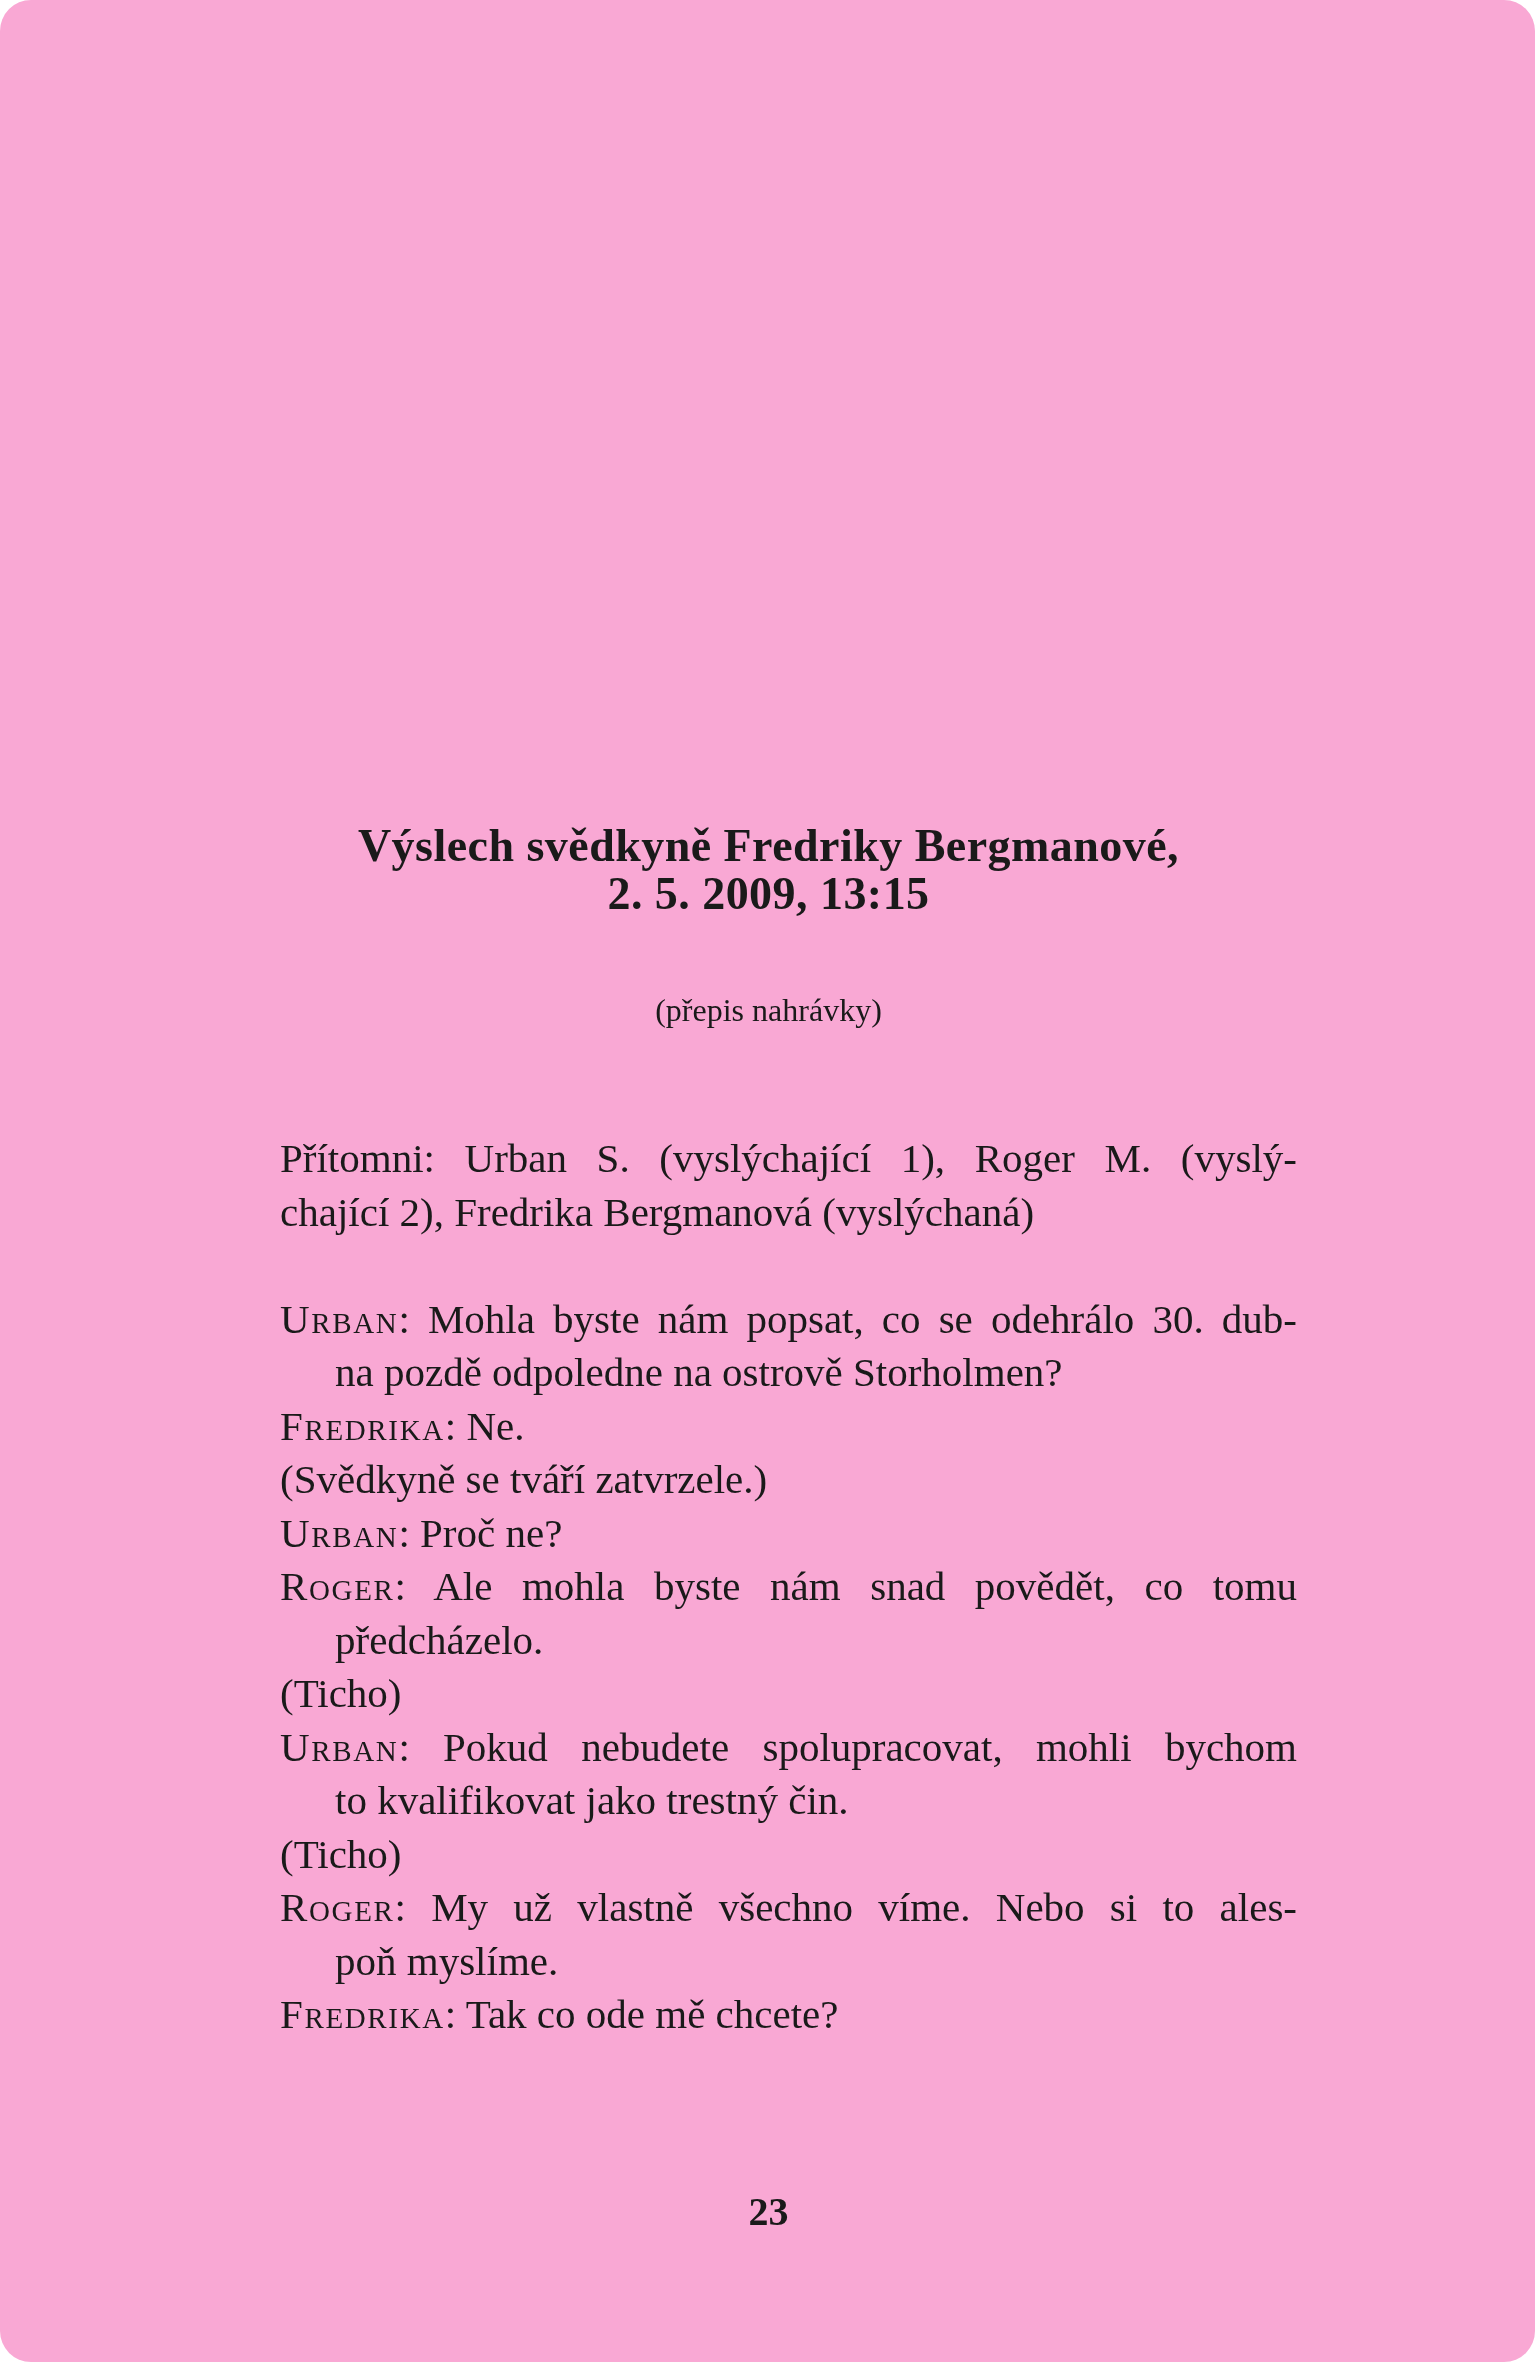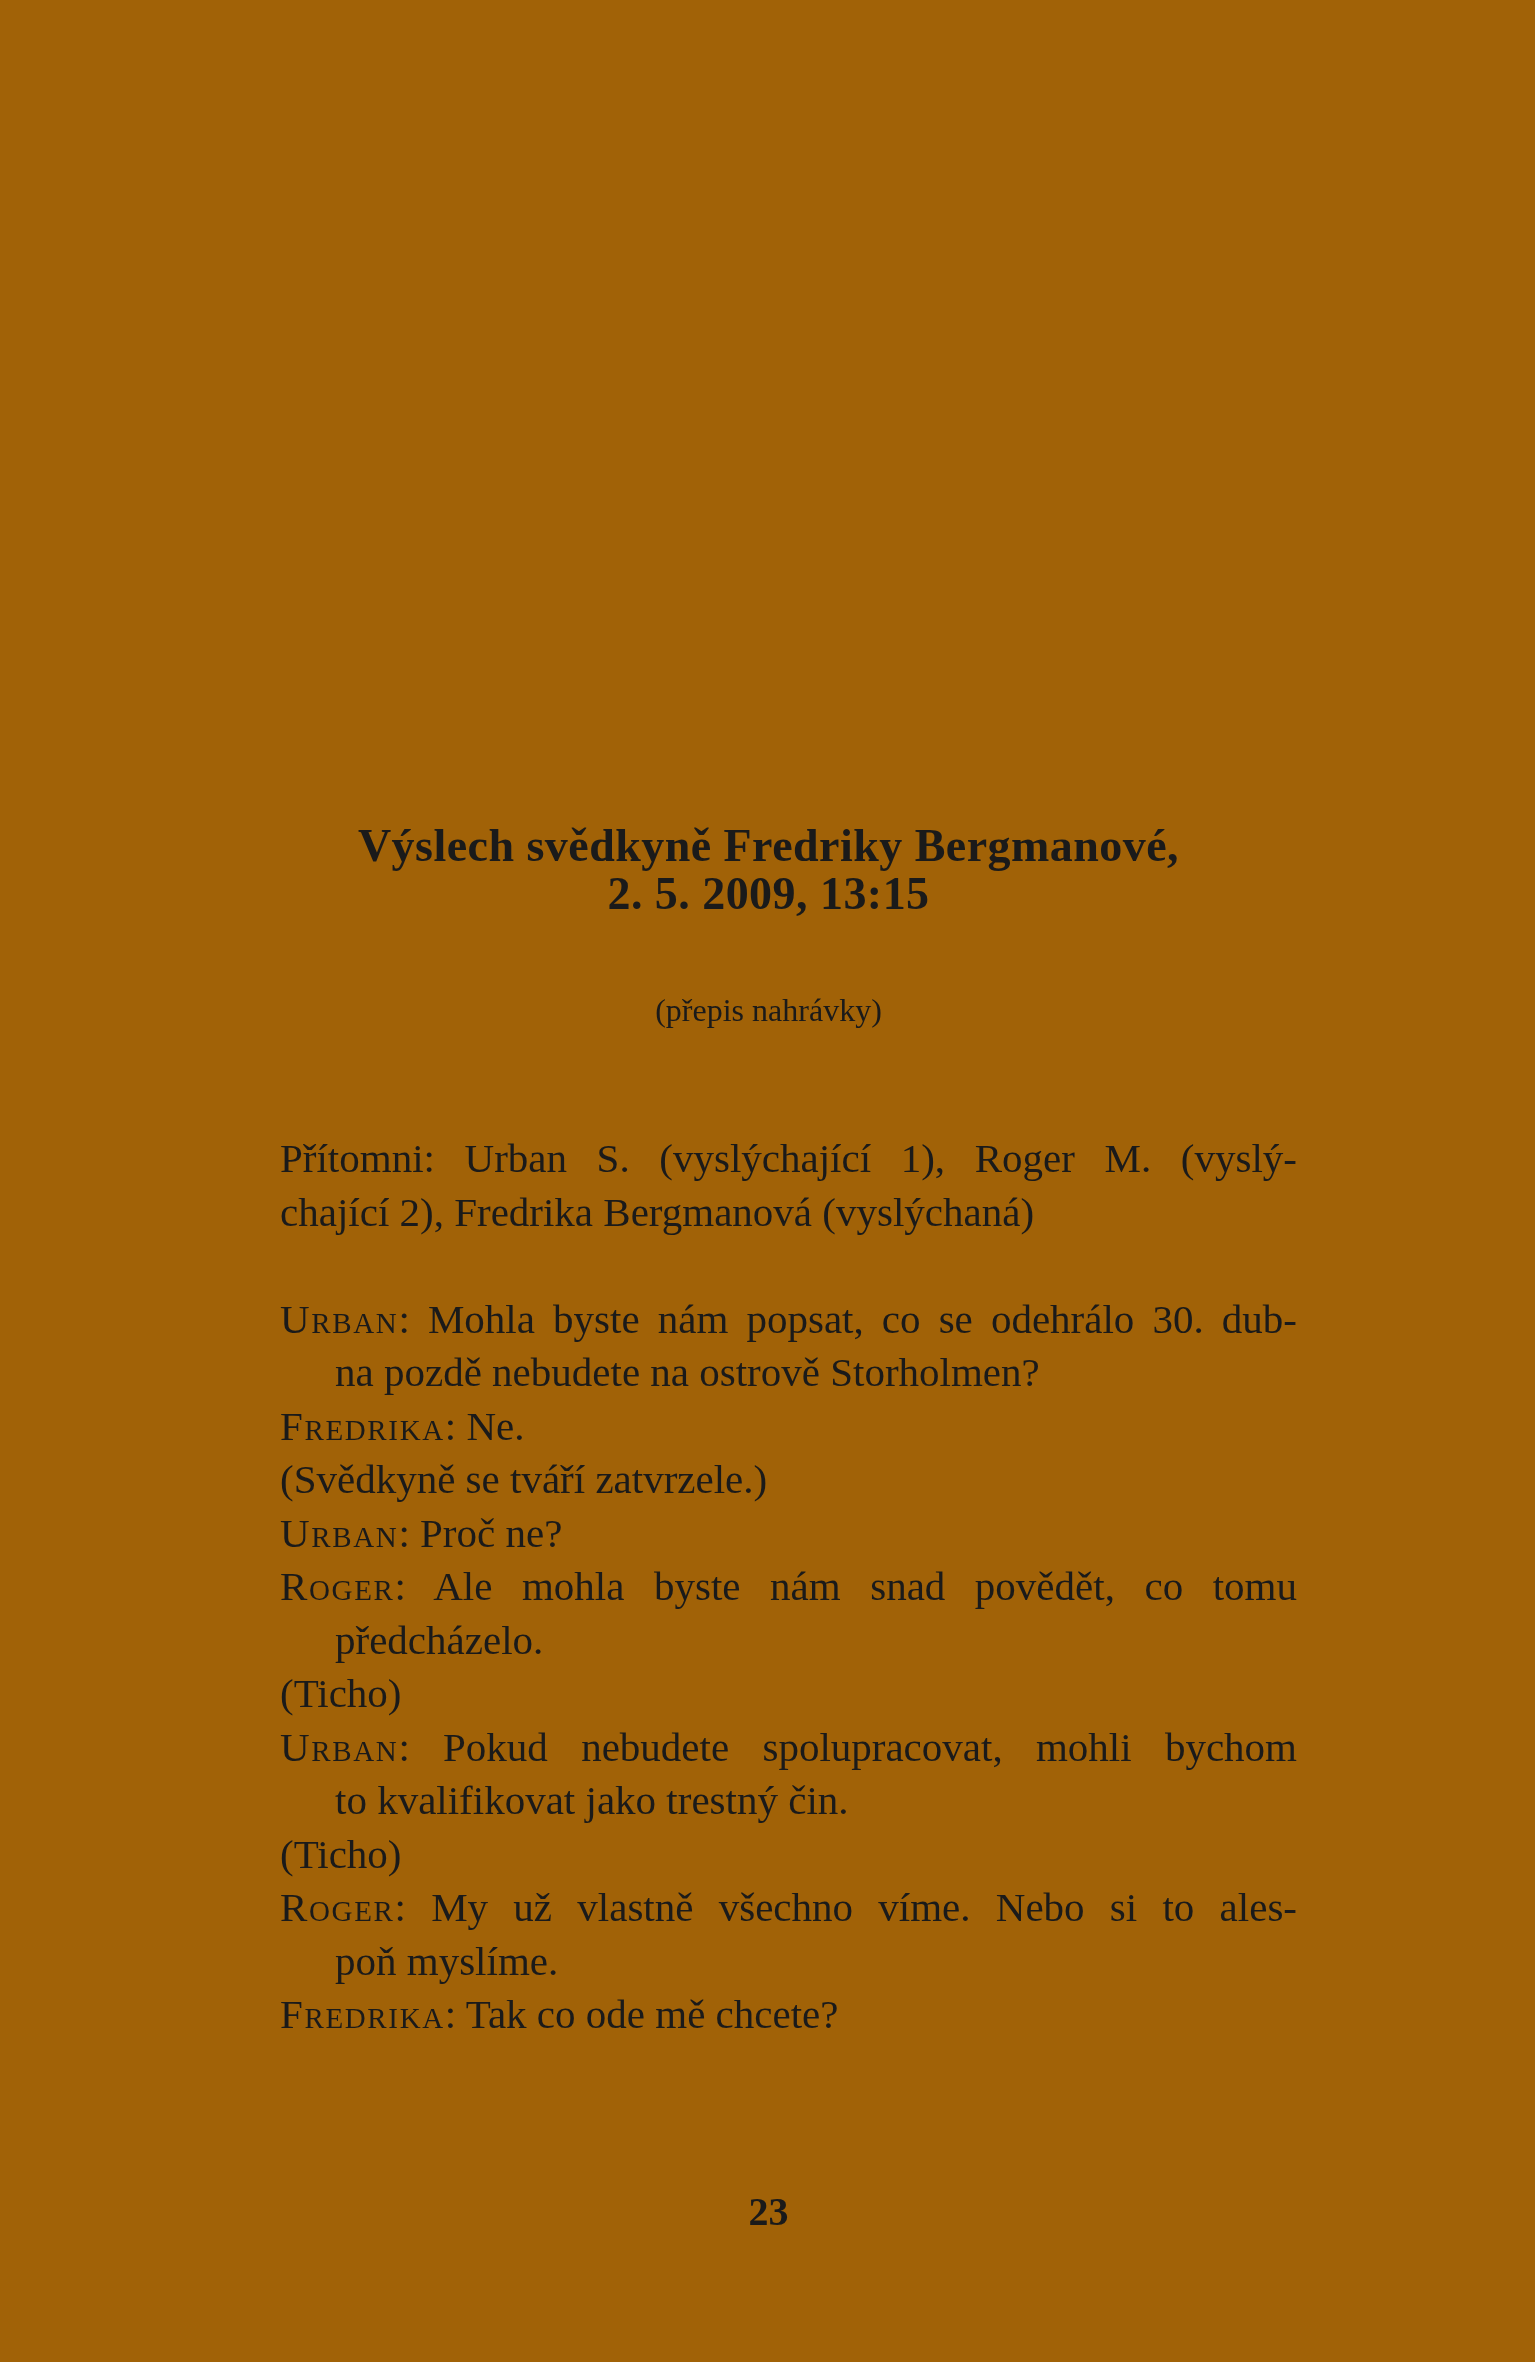--- a/index.html
+++ b/index.html
@@ -13,21 +13,22 @@
     position: relative;
     font-family: "Liberation Serif", "DejaVu Serif", serif;
     color: #1a1a1a;
     overflow: hidden;
   }
   .page {
     position: absolute;
     left: 0; top: 0;
     width: 1535px;
     height: 2362px;
-    background: #a16207;
+    background: #f9a8d4;
+    border-radius: 31px;
   }
   .title-block {
     position: absolute;
     left: 240px;
     top: 822px;
     width: 1057px;
     text-align: center;
     font-weight: bold;
     font-size: 46px;
     line-height: 48px;
@@ -92,21 +93,21 @@
   </div>
 
   <div class="subtitle">(přepis nahrávky)</div>
 
   <div class="body-text">
 
     <div class="line j">Přítomni: Urban S. (vyslýchající 1), Roger M. (vyslý-</div>
     <div class="line">chající 2), Fredrika Bergmanová (vyslýchaná)</div>
 
     <div class="line j gap"><span class="sc">Urban</span><span>: Mohla byste nám popsat, co se odehrálo 30. dub-</span></div>
-    <div class="line ind"><span>na pozdě nebudete na ostrově Storholmen?</span></div>
+    <div class="line ind"><span>na pozdě odpoledne na ostrově Storholmen?</span></div>
     <div class="line"><span class="sc">Fredrika</span><span>: Ne.</span></div>
     <div class="line"><span>(Svědkyně se tváří zatvrzele.)</span></div>
     <div class="line"><span class="sc">Urban</span><span>: Proč ne?</span></div>
     <div class="line j"><span class="sc">Roger</span><span>: Ale mohla byste nám snad povědět, co tomu</span></div>
     <div class="line ind"><span>předcházelo.</span></div>
     <div class="line"><span>(Ticho)</span></div>
     <div class="line j"><span class="sc">Urban</span><span>: Pokud nebudete spolupracovat, mohli bychom</span></div>
     <div class="line ind"><span>to kvalifikovat jako trestný čin.</span></div>
     <div class="line"><span>(Ticho)</span></div>
     <div class="line j"><span class="sc">Roger</span><span>: My už vlastně všechno víme. Nebo si to ales-</span></div>

